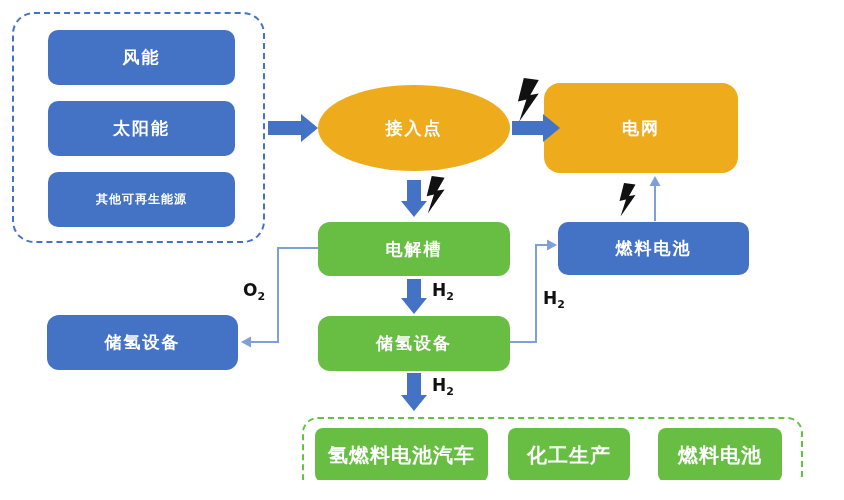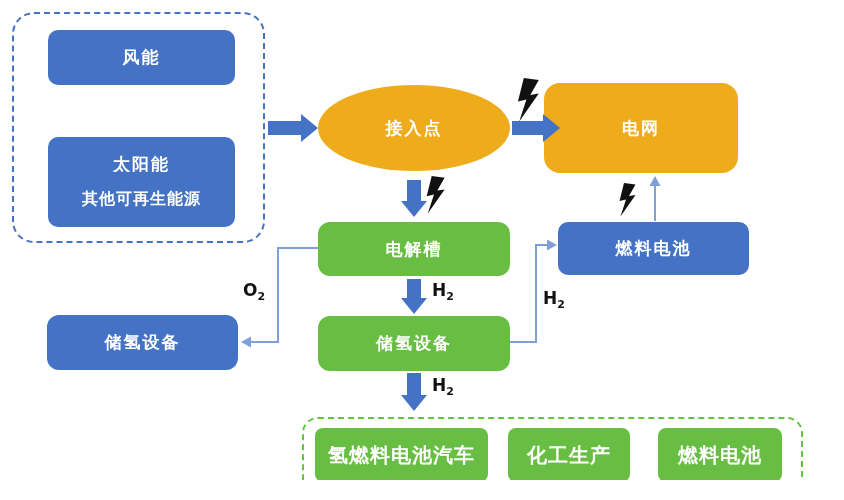--- a/index.html
+++ b/index.html
@@ -45,24 +45,24 @@
 </head>
 <body>
 
 <div class="stage">
 
   <div class="dashed-group dashed-blue" style="left:12px;top:12px;width:253px;height:231px;"></div>
 
   <div class="node blue-box" style="left:48px;top:30px;width:187px;height:55px;">
     <span>风能</span>
   </div>
-  <div class="node blue-box" style="left:48px;top:101px;width:187px;height:55px;margin-top:36px;">
+  <div class="node blue-box" style="left:48px;top:101px;width:187px;height:55px;">
     <span>太阳能</span>
   </div>
-  <div class="node blue-box" style="left:48px;top:172px;width:187px;height:55px;font-size:16px;letter-spacing:1px;">
+  <div class="node blue-box" style="left:48px;top:172px;width:187px;height:55px;font-size:12px;letter-spacing:1px;">
     <span>其他可再生能源</span>
   </div>
 
   <div class="node ellipse" style="left:318px;top:85px;width:192px;height:86px;text-align:right;">
     <span>接入点</span>
   </div>
 
   <div class="node orange-box" style="left:544px;top:83px;width:194px;height:90px;">
     <span>电网</span>
   </div>

